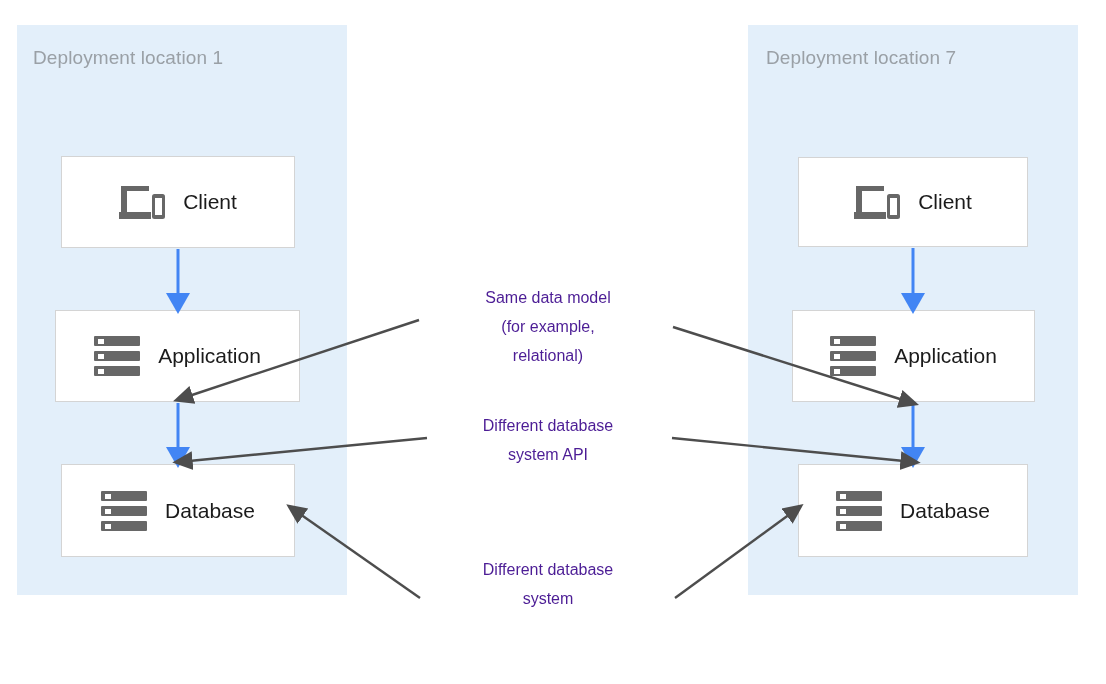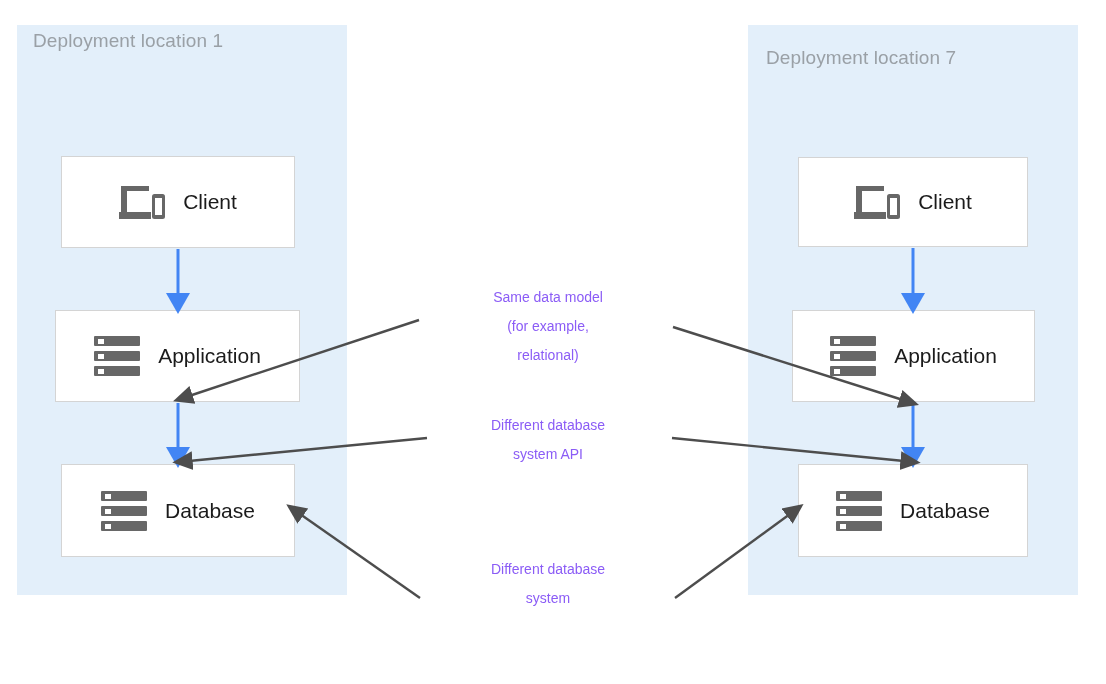--- a/index.html
+++ b/index.html
@@ -56,34 +56,34 @@
     position: absolute;
     left: 0;
     top: 0;
     width: 1106px;
     height: 684px;
     pointer-events: none;
   }
   .callout {
     position: absolute;
     text-align: center;
-    font-size: 14px;
+    font-size: 16px;
     line-height: 29px;
-    color: #8b5cf6;
+    color: #4c1d95;
     font-family: "Liberation Sans", sans-serif;
     white-space: pre-line;
   }
 </style>
 </head>
 <body>
 
 <div id="canvas">
 
   <div class="zone" style="left:17px; top:25px; width:330px; height:570px;"></div>
-  <div class="zone-label" style="left:33px; top:30px;">Deployment location 1</div>
+  <div class="zone-label" style="left:33px; top:47px;">Deployment location 1</div>
 
   <div class="zone" style="left:748px; top:25px; width:330px; height:570px;"></div>
   <div class="zone-label" style="left:766px; top:47px;">Deployment location 7</div>
 
   <div class="node" style="left:61px; top:156px; width:234px; height:92px;">
     <span class="icon-wrap">
       <svg width="46" height="40" viewBox="0 0 46 40" aria-hidden="true">
         <rect x="2" y="4" width="6" height="26" fill="#676767"></rect>
         <rect x="2" y="4" width="28" height="5" fill="#676767"></rect>
         <rect x="0" y="30" width="32" height="7" fill="#676767"></rect>

